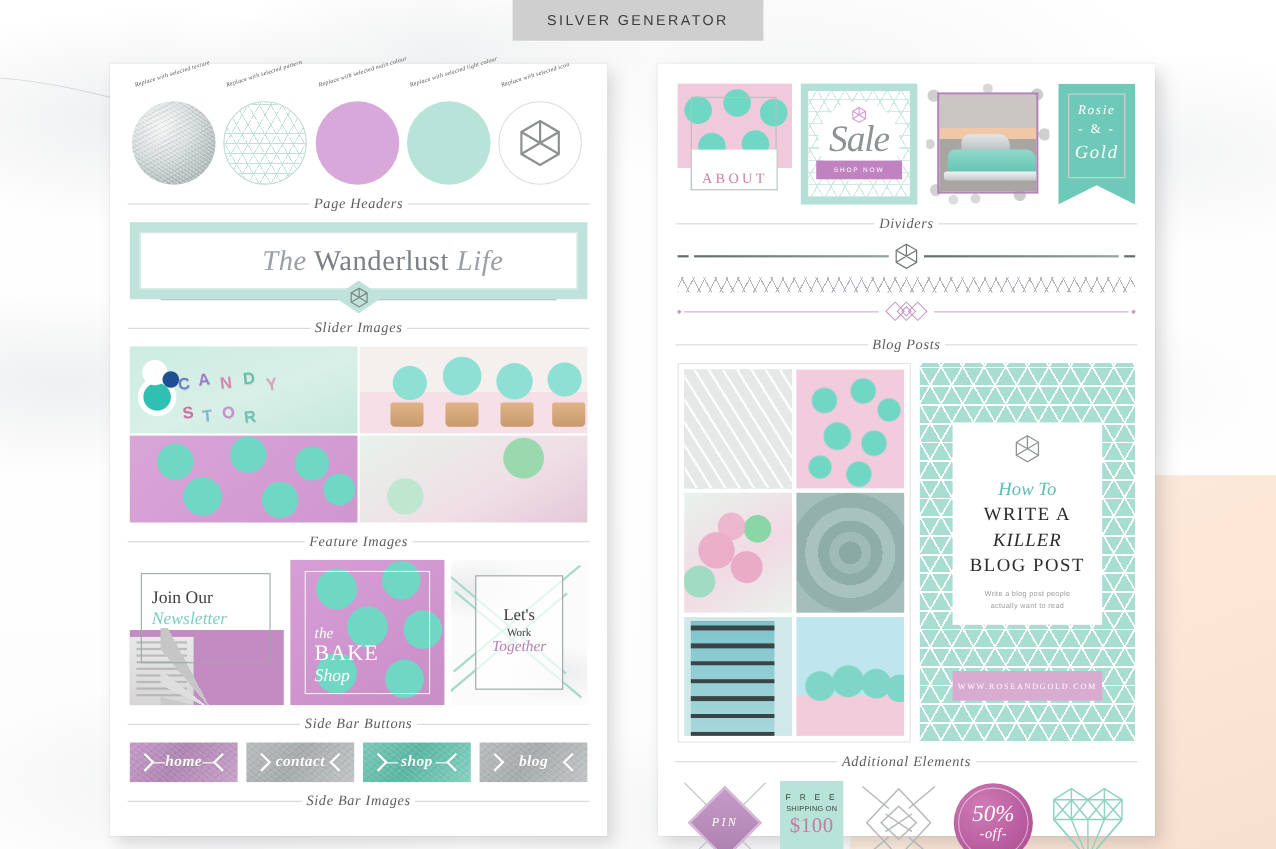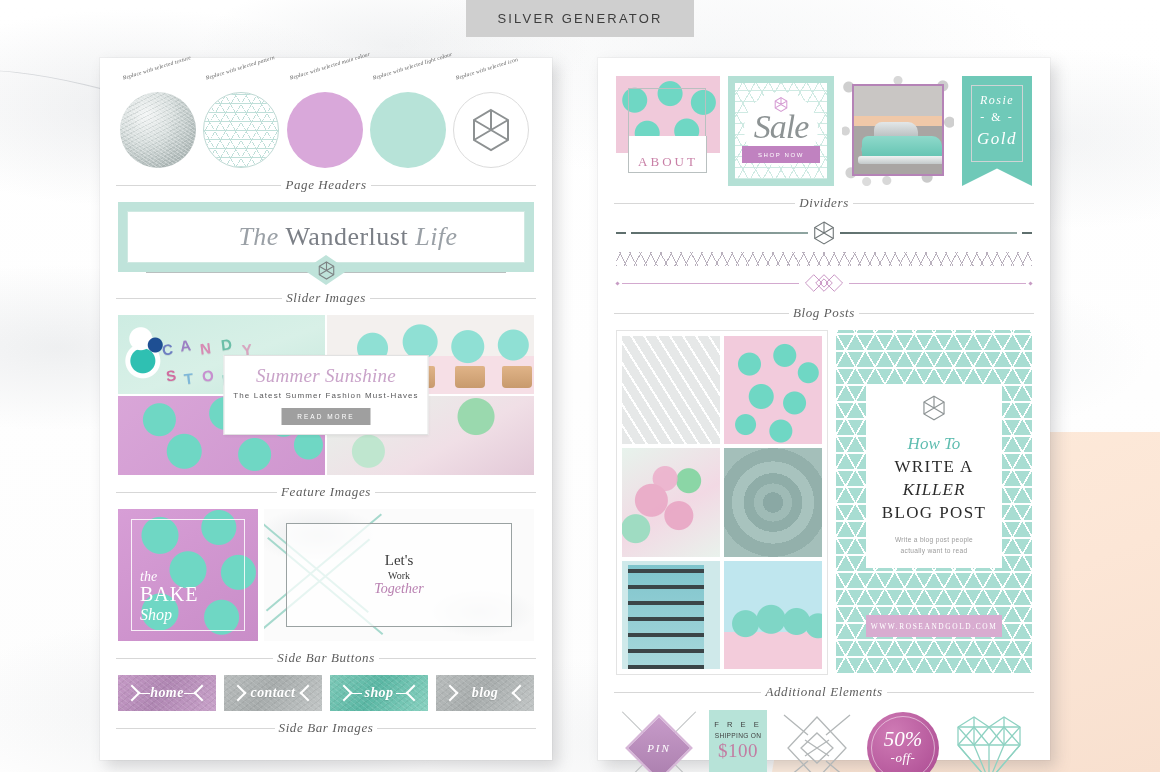--- a/index.html
+++ b/index.html
@@ -421,21 +421,21 @@
              background:#fff; display:flex; flex-direction:column; align-items:center;
              justify-content:center; gap:3px; }
   .pin-ic{ margin-bottom:6px; }
   .pk1{ font-family:"Liberation Serif",serif; font-style:italic; font-size:17px; color:#5fbdb0;}
   .pk2{ font-family:"Liberation Serif",serif; font-size:17px; color:#2b2b2b; letter-spacing:1.4px;}
   .pk3{ font-family:"Liberation Serif",serif; font-style:italic; font-size:17px;
         color:#2b2b2b; letter-spacing:1px;}
   .pk4{ font-family:"Liberation Serif",serif; font-size:17px; color:#2b2b2b; letter-spacing:1.4px;}
   .pk-sub{ margin-top:9px; font-size:6.6px; color:#9b9b9b; text-align:center; line-height:1.6;
            letter-spacing:.3px;}
-  .pin-url{ position:absolute; left:30px; right:30px; bottom:38px; height:22px;
+  .pin-url{ position:absolute; left:30px; right:30px; bottom:38px; height:27px;
             background:#d8acd0; color:#fff; display:flex; align-items:center;
             justify-content:center; font-family:"Liberation Serif",serif;
             font-size:7.4px; letter-spacing:1.6px; }
 
   
   .addl{ display:flex; align-items:center; justify-content:space-between;
          margin:2px 6px 0 6px; height:78px; }
   .ad{ position:relative; width:78px; height:78px; }
   .ad-pin-bg{ position:absolute; inset:0; }
   .ad-pin-bg i{ position:absolute; background:#b9bcbd; height:1px; width:104px;
@@ -572,35 +572,49 @@
         </div>
         <div class="ph ph-cupcakes-top">
           <div class="cupbase" style="left:28px;"></div>
           <div class="cupbase" style="left:78px;"></div>
           <div class="cupbase" style="left:128px;"></div>
           <div class="cupbase" style="left:175px;"></div>
         </div>
         <div class="ph ph-cupcakes-purple"></div>
         <div class="ph ph-sprinkle"></div>
 
-        <div class="slider-card">
-          <div class="slider-title">Summer Sunshine</div>
-          <div class="slider-sub">The Latest Summer Fashion Must-Haves</div>
-          <div class="slider-btn">READ MORE</div>
-        </div>
       </div>
 
       <div class="caption">
         <div class="ln"></div>
         <div class="txt">Feature Images</div>
         <div class="ln"></div>
       </div>
 
       <div class="features">
 
+        <div class="feat feat-a">
+          <div class="fa-doc">
+            <i></i>
+              <i></i>
+              <i></i>
+              <i></i>
+              <i></i>
+              <i></i>
+              <i></i>
+              <i></i>
+              <i></i>
+          </div>
+          <div class="fa-pine"></div>
+          <div class="feat-frame"></div>
+          <div class="feat-a-txt">
+            <div class="l1">Join Our</div>
+            <div class="l2">Newsletter</div>
+          </div>
+        </div>
 
         <div class="feat feat-b">
           <div class="feat-b-frame"></div>
           <div class="feat-b-txt">
             <div class="t1">the</div>
             <div class="t2">BAKE</div>
             <div class="t3">Shop</div>
           </div>
         </div>
 

